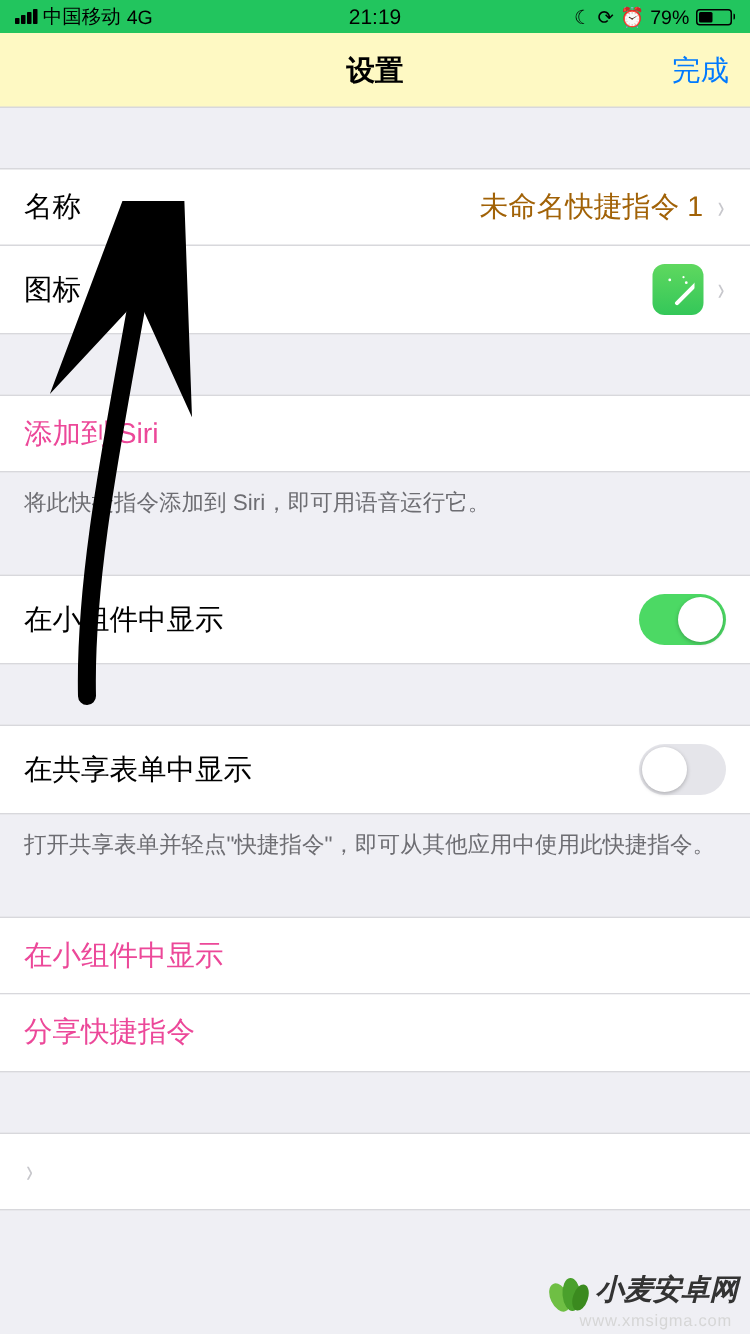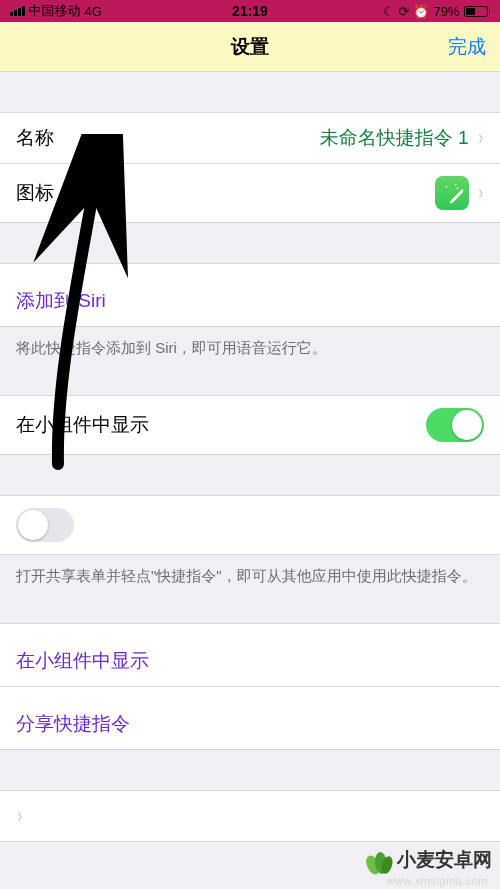--- a/index.html
+++ b/index.html
@@ -11,25 +11,25 @@
       position: relative;
       overflow: hidden;
     }
     .status-bar {
       height: 22px;
       display: flex;
       justify-content: space-between;
       align-items: center;
       padding: 0 10px;
       font-size: 13px;
-      background: #be185d;
+      background: #22c55e;
       color: #000;
     }
     .status-left, .status-right { display: flex; align-items: center; gap: 4px; }
-    .status-time { position: absolute; left: 50%; transform: translateX(-50%); font-weight: 700; font-size: 14px; }
+    .status-time { position: absolute; left: 50%; transform: translateX(-50%); font-weight: 400; font-size: 14px; }
     .signal-bars { display: inline-flex; align-items: flex-end; gap: 1.5px; }
     .signal-bars span { width: 2.5px; background: #000; border-radius: 0.5px; }
     .signal-bars span:nth-child(1){height:4px}
     .signal-bars span:nth-child(2){height:6px}
     .signal-bars span:nth-child(3){height:8px}
     .signal-bars span:nth-child(4){height:10px}
     .battery { display: inline-flex; align-items: center; }
     .battery-body { width: 24px; height: 11px; border: 1px solid #000; border-radius: 2.5px; position: relative; }
     .battery-fill { position: absolute; left: 1px; top: 1px; bottom: 1px; background: #000; border-radius: 1px; }
     .battery-tip { width: 1.5px; height: 4px; background: #000; margin-left: 1px; border-radius: 0 1px 1px 0; }
@@ -57,23 +57,23 @@
       display: flex;
       align-items: center;
       justify-content: space-between;
       border-top: 0.5px solid #d8d8dc;
       border-bottom: 0.5px solid #d8d8dc;
       position: relative;
       font-size: 19px;
     }
     .cell + .cell { border-top: none; }
     .cell-label { color: #000; }
-    .cell-label.link { color: #6d28d9; margin-top: 12px; }
+    .cell-label.link { color: #ec4899; }
     .cell-right { display: flex; align-items: center; gap: 8px; }
-    .cell-value { color: #15803d; font-size: 19px; }
+    .cell-value { color: #a16207; font-size: 19px; }
     .chevron { color: #c7c7cc; font-size: 22px; line-height: 1; transform: scaleX(0.6); }
 
     .footer-text {
       padding: 10px 16px 0;
       color: #6d6d72;
       font-size: 15px;
       line-height: 1.45;
     }
 
     .app-icon {
@@ -203,20 +203,21 @@
 <div class="cell">
   <span class="cell-label">在小组件中显示</span>
   <span class="switch on">
       <span class="knob"></span>
     </span>
 </div>
 
 <div class="group-gap-lg"></div>
 
 <div class="cell">
+  <span class="cell-label">在共享表单中显示</span>
   <span class="switch off">
       <span class="knob"></span>
     </span>
 </div>
 <div class="footer-text">打开共享表单并轻点"快捷指令"，即可从其他应用中使用此快捷指令。</div>
 
 <div class="group-gap-md"></div>
 
 <div class="cell">
   <span class="cell-label link">在小组件中显示</span>
@@ -240,15 +241,15 @@
   </defs>
   <path d="M36,18 C 34,110 60,220 78,330" stroke="#000" stroke-width="12" fill="none" stroke-linecap="round" transform="scale(1,-1) translate(0,-348)" marker-end="url(#ah)"></path>
 </svg>
 
 <div class="watermark-logo">
   <svg class="leaf-cluster" viewBox="0 0 30 30">
     <ellipse cx="10" cy="20" rx="6" ry="10" fill="#6fbf44" transform="rotate(-25 10 20)"></ellipse>
     <ellipse cx="18" cy="18" rx="6" ry="11" fill="#4aa02c" transform="rotate(-5 18 18)"></ellipse>
     <ellipse cx="24" cy="20" rx="5" ry="9" fill="#3b8a1f" transform="rotate(18 24 20)"></ellipse>
   </svg>
-  <span style="font-size:19px;font-weight:700;color:#333;">小麦安卓网</span>
+  <span style="font-size:19px;font-weight:700;color:#333;font-style:italic">小麦安卓网</span>
 </div>
 <div class="watermark-text">www.xmsigma.com</div>
 
 </body></html>

